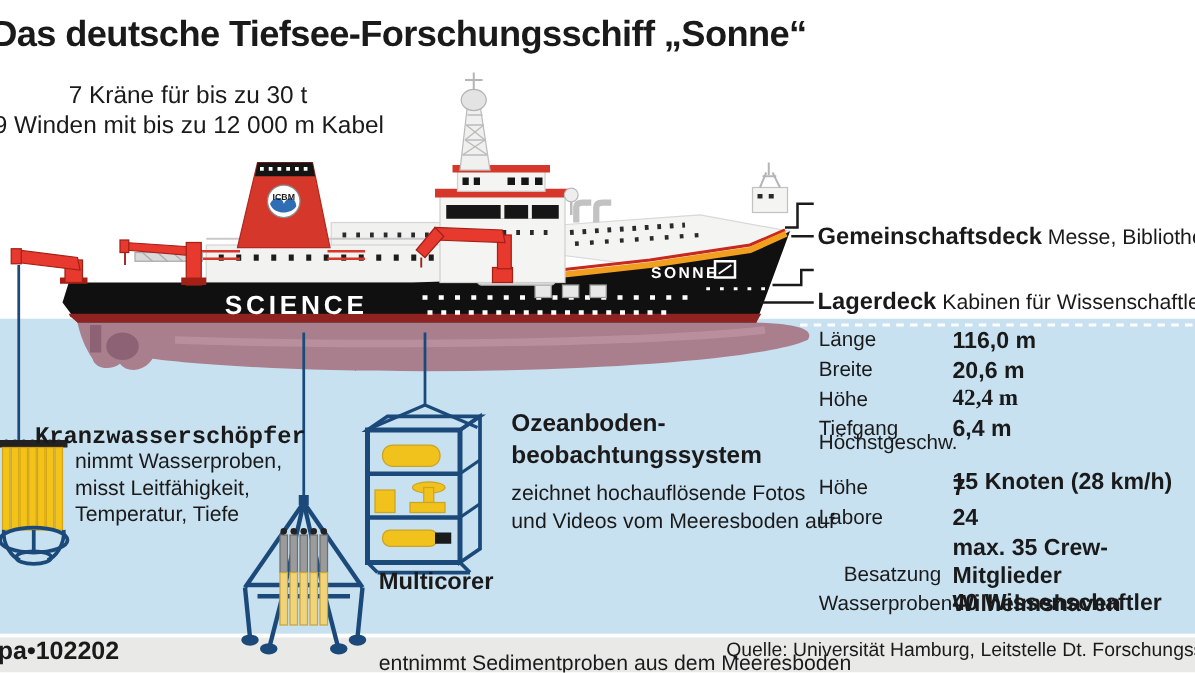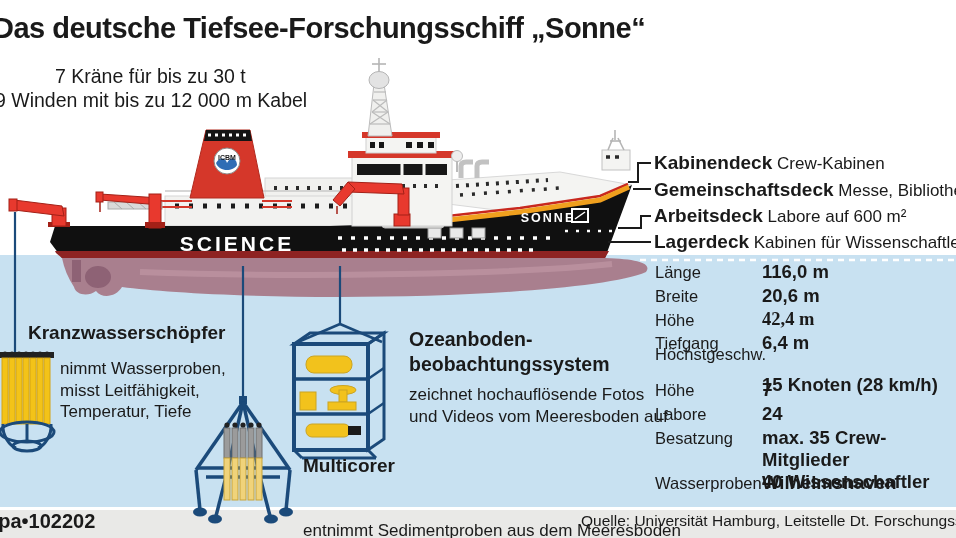--- a/index.html
+++ b/index.html
@@ -291,31 +291,23 @@
     </g>
   </svg>
 
   <div id="title" class="abs txt">Das deutsche Tiefsee-Forschungsschiff „Sonne“</div>
 
   <div id="craneinfo" class="abs txt">
     <div class="l1">7 Kräne für bis zu 30 t</div>
     <div class="l2">9 Winden mit bis zu 12 000 m Kabel</div>
   </div>
 
-  <div class="abs txt decklabel" style="top:152px;">
-    <b>Kabinendeck</b>
-    <span>Crew-Kabinen</span>
-  </div>
   <div class="abs txt decklabel" style="top:179px;">
     <b>Gemeinschaftsdeck</b>
     <span>Messe, Bibliothek</span>
-  </div>
-  <div class="abs txt decklabel" style="top:205px;">
-    <b>Arbeitsdeck</b>
-    <span>Labore auf 600 m²</span>
   </div>
   <div class="abs txt decklabel" style="top:231px;">
     <b>Lagerdeck</b>
     <span>Kabinen für Wissenschaftler</span>
   </div>
 
   <div>
     <div class="abs txt speclabel" style="top:263px;">Länge</div>
     <div class="abs txt specvalue" style="top:261px;">116,0 m</div>
     <div class="abs txt speclabel" style="top:287px;">Breite</div>
@@ -323,28 +315,28 @@
     <div class="abs txt speclabel" style="top:311px;">Höhe</div>
     <div class="abs txt specvalue" style="top:309px;font-family:Liberation Serif, serif;">42,4 m</div>
     <div class="abs txt speclabel" style="top:334px;">Tiefgang</div>
     <div class="abs txt specvalue" style="top:332px;">6,4 m</div>
     <div class="abs txt speclabel" style="top:345px;">Höchstgeschw.</div>
     <div class="abs txt specvalue" style="top:374px;">15 Knoten (28 km/h)</div>
     <div class="abs txt speclabel" style="top:381px;">Höhe</div>
     <div class="abs txt specvalue" style="top:379px;">7</div>
     <div class="abs txt speclabel" style="top:405px;">Labore</div>
     <div class="abs txt specvalue" style="top:403px;">24</div>
-    <div class="abs txt speclabel" style="top:429px;">Besatzung</div>
+    <div class="abs txt speclabel" style="top:451px;margin-left:20px;">Besatzung</div>
     <div class="abs txt specvalue pre" style="top:427px;line-height:22px;">max. 35 Crew-Mitglieder
 40 Wissenschaftler</div>
     <div class="abs txt speclabel" style="top:474px;">Wasserproben</div>
     <div class="abs txt specvalue" style="top:472px;">Wilhelmshaven</div>
   </div>
 
-  <div class="abs txt devname" style="left:28px;top:322px;">Kranzwasserschöpfer</div>
+  <div class="abs txt devname" style="left:28px;top:338px;font-family:Liberation Mono, monospace;">Kranzwasserschöpfer</div>
   <div class="abs txt devdesc pre" style="left:60px;top:358px;">nimmt Wasserproben,
 misst Leitfähigkeit,
 Temperatur, Tiefe</div>
 
   <div id="oz-name" class="abs txt devname pre" style="left:409px;top:327px;">Ozeanboden-
 beobachtungssystem</div>
   <div class="abs txt devdesc pre" style="left:409px;top:384px;line-height:22px;">zeichnet hochauflösende Fotos
 und Videos vom Meeresboden auf</div>
 
   <div class="abs txt devname" style="left:303px;top:455px;">Multicorer</div>

